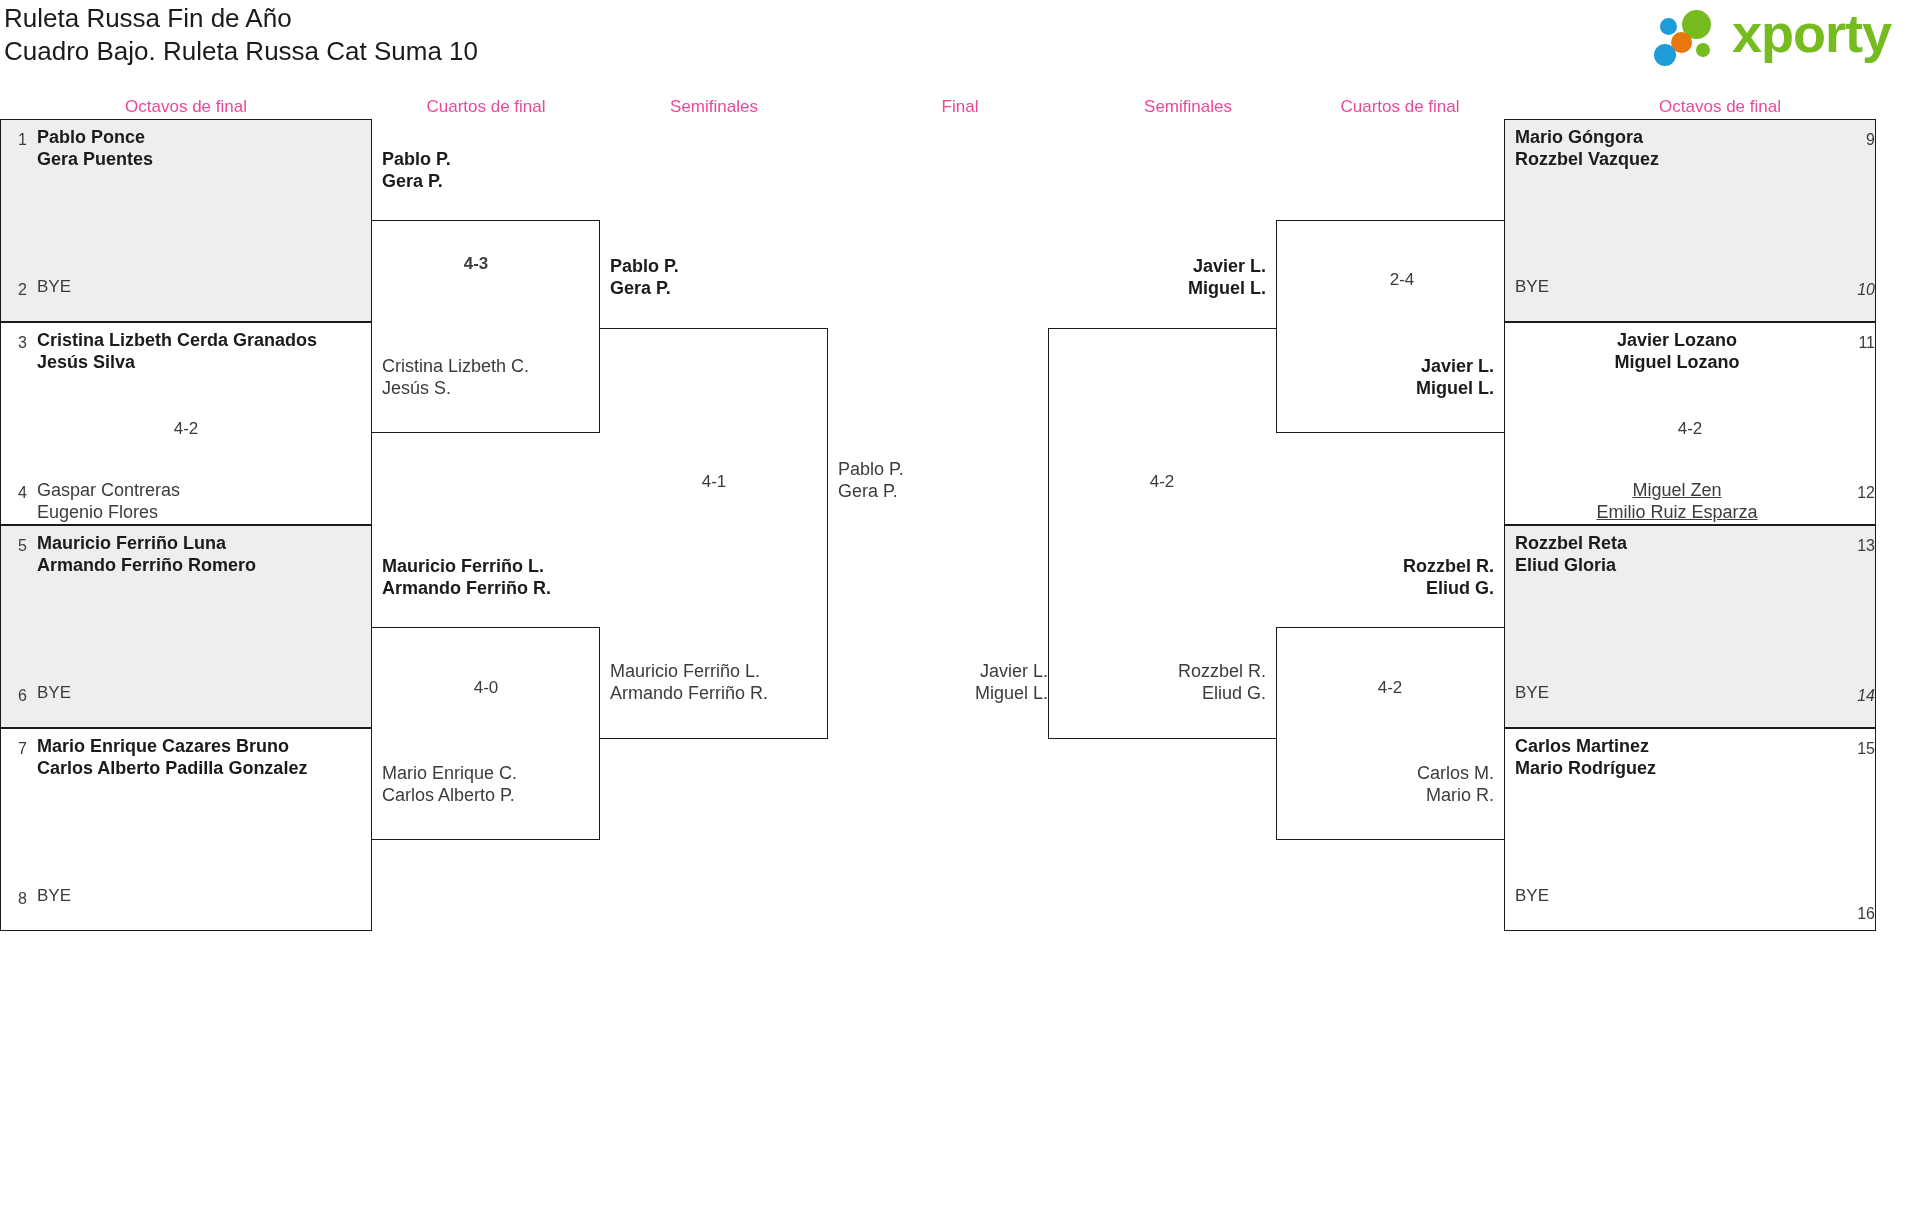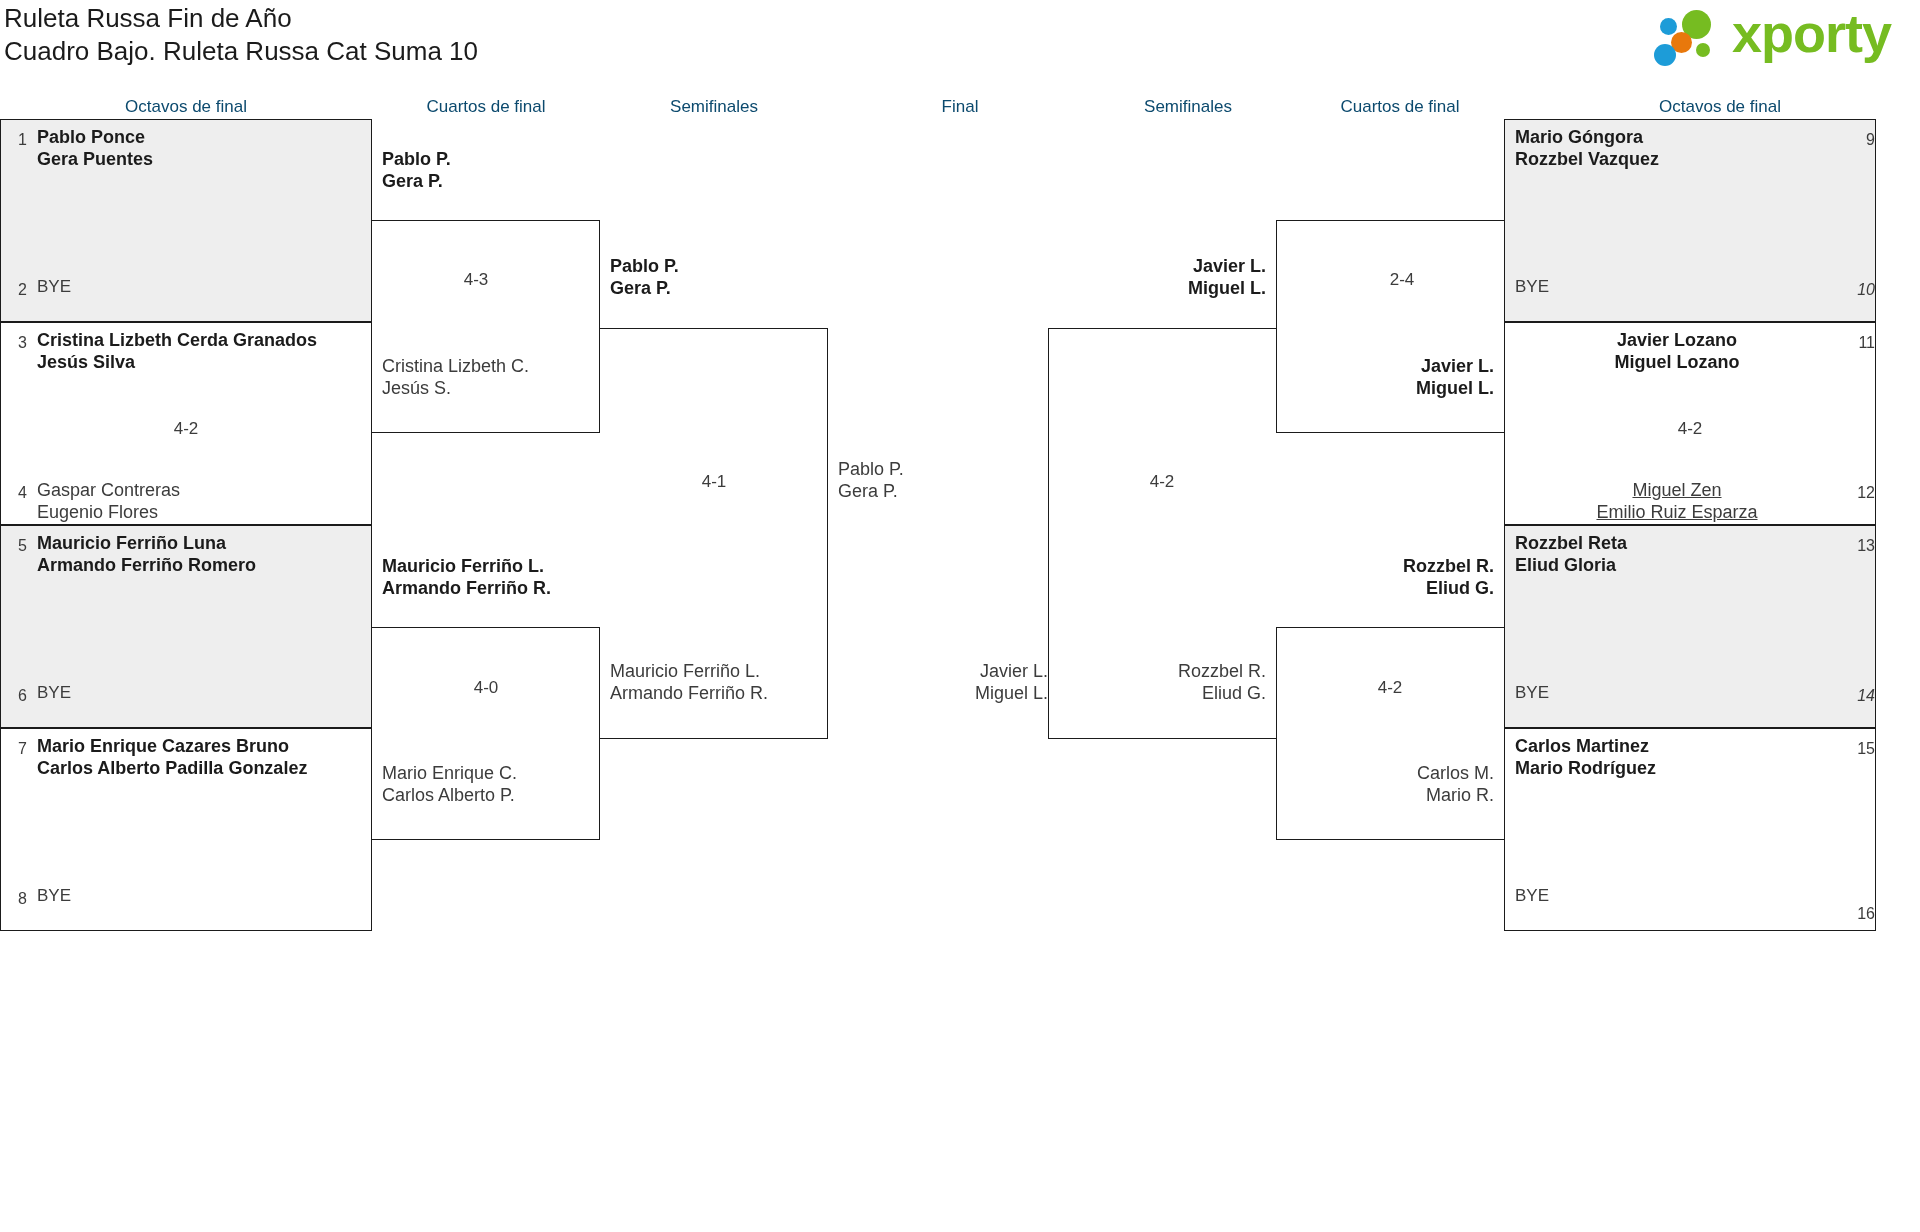--- a/index.html
+++ b/index.html
@@ -59,21 +59,21 @@
     font-weight: 700;
     color: #76bc21;
     letter-spacing: -1px;
   }
 
   
   .round-label {
     position: absolute;
     font-size: 17px;
     line-height: 20px;
-    color: #0c4a6e;
+    color: #ec4899;
     text-align: center;
     white-space: nowrap;
   }
 
   
   .seed-cell {
     position: absolute;
     box-sizing: border-box;
     border: 1px solid #1b1b1b;
     background: #ffffff;
@@ -237,21 +237,21 @@
         <span class="nm">BYE</span>
       </span>
     </div>
   </div>
 
   <div class="match-box no-left" style="left:372px; top:220px; width:228px; height:213px;"></div>
   <div class="adv-names winner" style="left:382px; top:148px;">
     <span class="nm">Pablo P.</span>
     <span class="nm">Gera P.</span>
   </div>
-  <div class="score" style="left:372px; top:270px; width:208px;">4-3</div>
+  <div class="score" style="left:372px; top:254px; width:208px;font-weight:bold;">4-3</div>
   <div class="adv-names loser" style="left:382px; top:355px;">
     <span class="nm">Cristina Lizbeth C.</span>
     <span class="nm">Jesús S.</span>
   </div>
 
   <div class="match-box no-left" style="left:372px; top:627px; width:228px; height:213px;"></div>
   <div class="adv-names winner" style="left:382px; top:555px;">
     <span class="nm">Mauricio Ferriño L.</span>
     <span class="nm">Armando Ferriño R.</span>
   </div>

